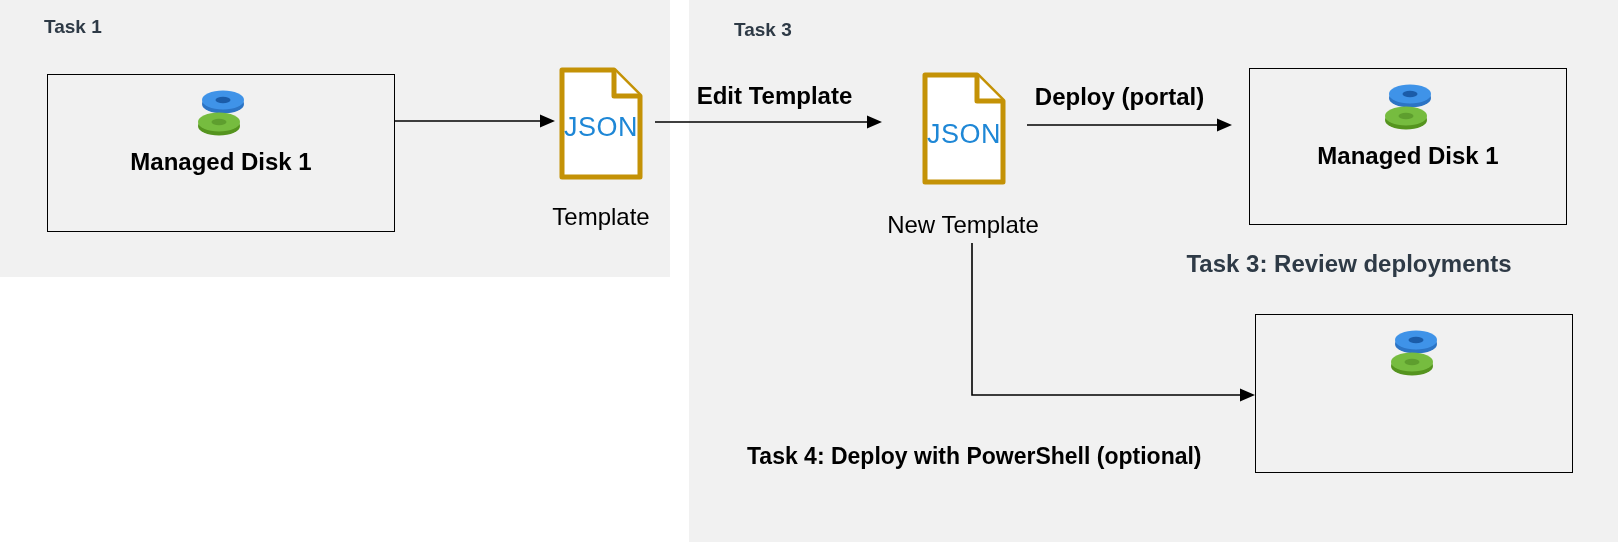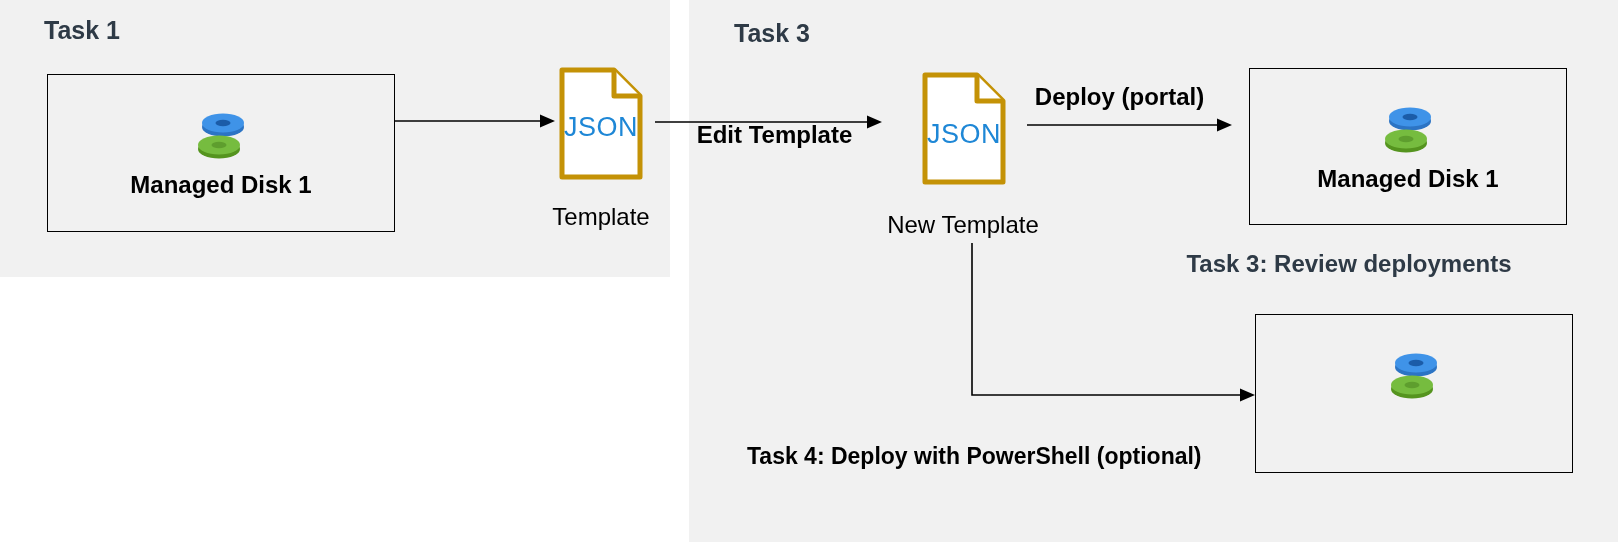--- a/index.html
+++ b/index.html
@@ -5,31 +5,31 @@
   html,body{margin:0;padding:0;}
   body{
     width:1618px;height:542px;position:relative;background:#ffffff;
     font-family:"Liberation Sans", sans-serif;overflow:hidden;
   }
   .panel{position:absolute;background:#F1F1F1;}
   #panel-task1{left:0;top:0;width:670px;height:277px;}
   #panel-task2{left:689px;top:0;width:929px;height:542px;}
 
   .heading{
-    position:absolute;color:#2E3A46;font-weight:bold;font-size:25px;
+    position:absolute;color:#2E3A46;font-weight:bold;font-size:19px;
     white-space:nowrap;letter-spacing:0;
   }
   #heading-task1{left:44px;top:16px;}
   #heading-task2{left:734px;top:19px;}
   #caption-task3{left:1174px;top:250px;width:350px;text-align:center;font-size:24px;}
 
   .node-box{
     position:absolute;border:1.6px solid #000;box-sizing:border-box;
     display:flex;flex-direction:column;align-items:center;
-    padding-top:33px;gap:11px;background:transparent;
+    padding-top:10px;gap:11px;background:transparent;
   }
   #box-disk1-src{left:47px;top:74px;width:348px;height:158px;}
   #box-disk1-deployed{left:1249px;top:68px;width:318px;height:157px;}
   #box-diskx-deployed{left:1255px;top:314px;width:318px;height:159px;}
   .node-label{font-weight:bold;font-size:24px;color:#000;white-space:nowrap;}
 
   .file-node{position:absolute;width:88px;}
   #file-template{left:557px;top:65px;}
   #file-new-template{left:920px;top:70px;}
   .file-node svg{display:block;}
@@ -38,21 +38,21 @@
     position:absolute;font-weight:normal;font-size:24px;color:#000;
     text-align:center;white-space:nowrap;
   }
   #label-template{left:501px;top:203px;width:200px;}
   #label-new-template{left:863px;top:211px;width:200px;}
 
   .arrow-label{
     position:absolute;font-weight:bold;font-size:24px;color:#000;
     text-align:center;white-space:nowrap;
   }
-  #label-edit-template{left:672px;top:82px;width:205px;margin-top:39px;}
+  #label-edit-template{left:672px;top:82px;width:205px;}
   #label-deploy-portal{left:1017px;top:83px;width:205px;}
 
   .task45{
     position:absolute;left:747px;top:417px;
     font-weight:bold;font-size:23px;color:#000;line-height:28px;white-space:nowrap;margin-top:25px;
   }
 
   #arrows{position:absolute;left:0;top:0;pointer-events:none;}
   .json-text{
     font-family:"Liberation Sans", sans-serif;font-size:27px;font-weight:400;

